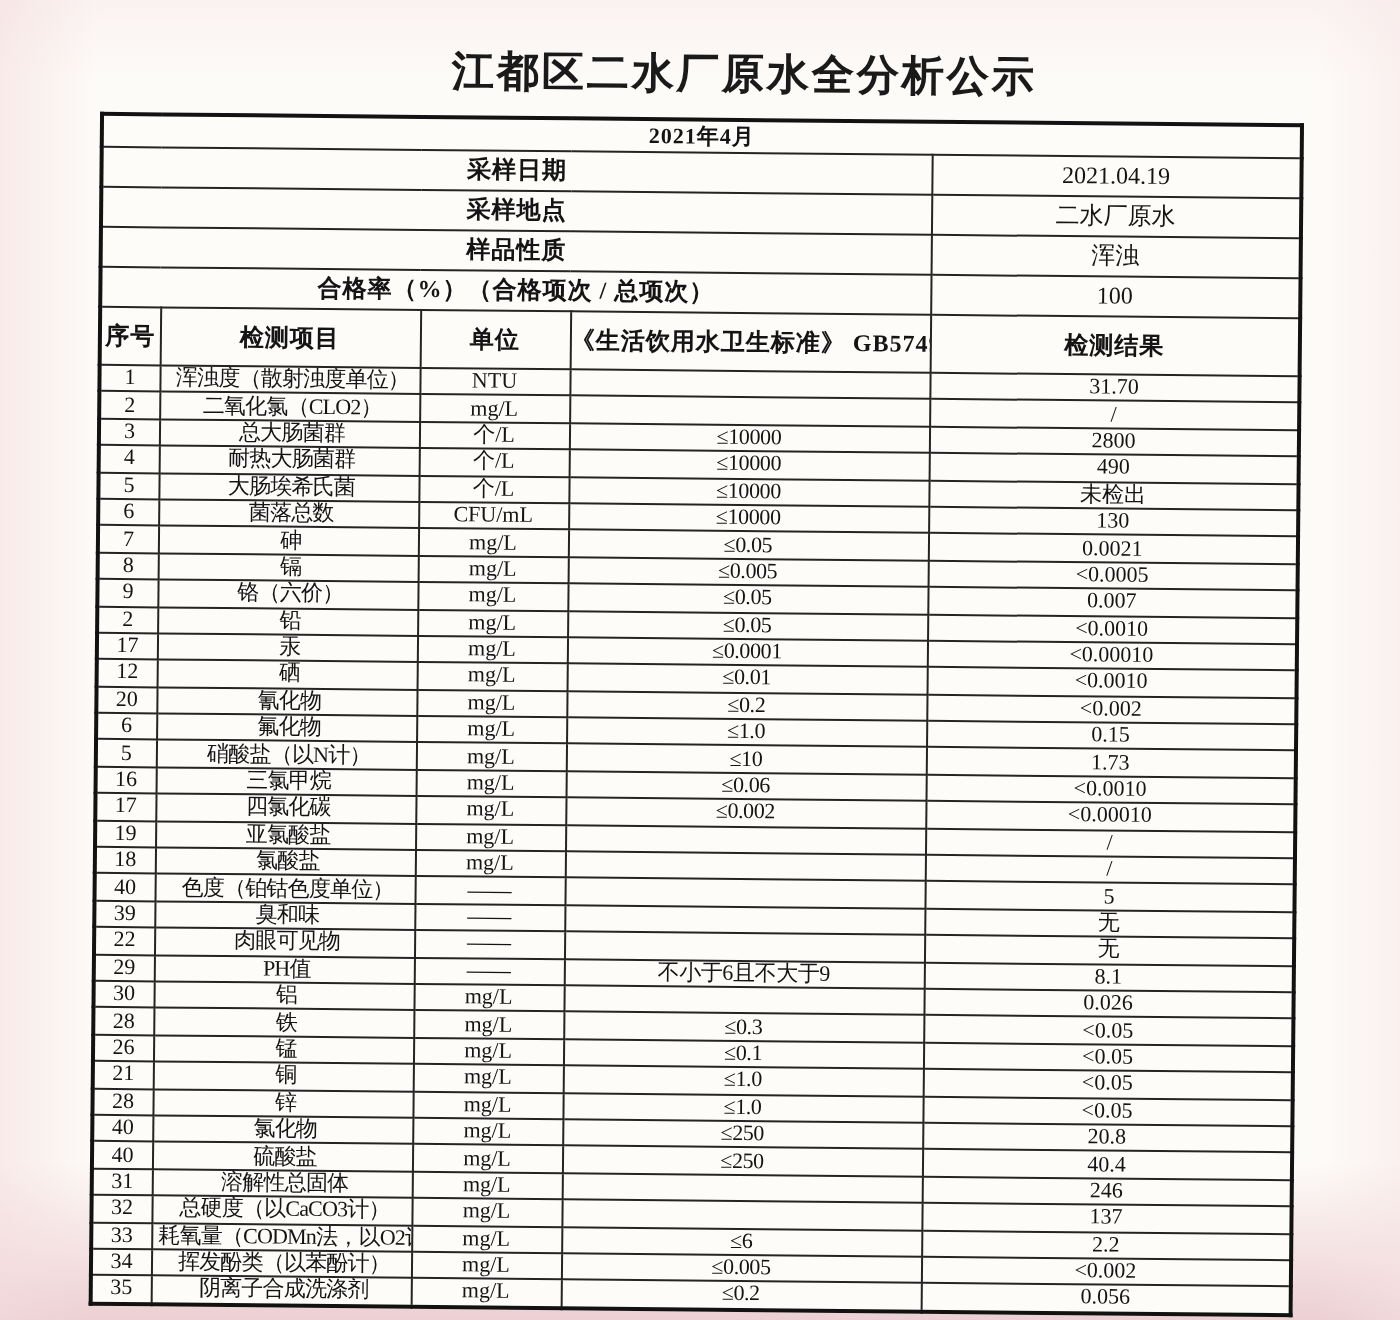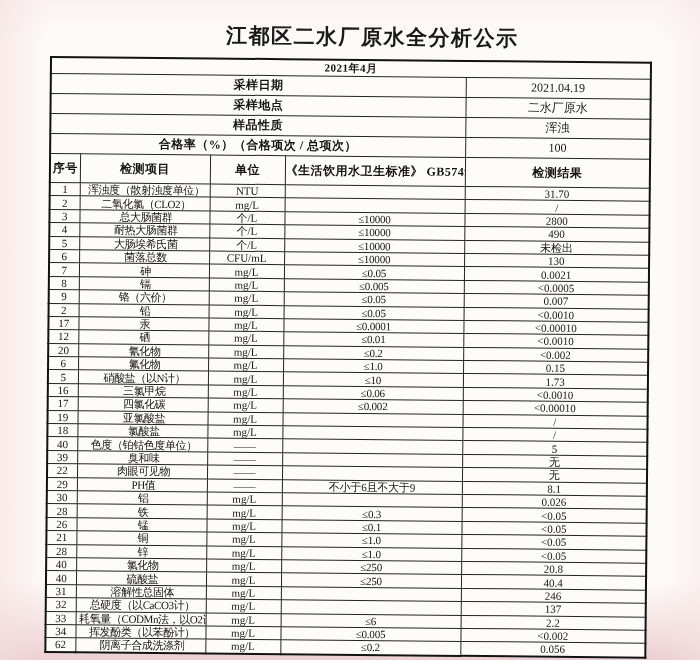--- a/index.html
+++ b/index.html
@@ -324,21 +324,21 @@
           <td class="c-res">2.2</td>
         </tr>
         <tr class="data-row">
           <td class="c-no">34</td>
           <td class="c-item">挥发酚类（以苯酚计）</td>
           <td class="c-unit">mg/L</td>
           <td class="c-std">≤0.005</td>
           <td class="c-res">&lt;0.002</td>
         </tr>
         <tr class="data-row">
-          <td class="c-no">62</td>
+          <td class="c-no">35</td>
           <td class="c-item">阴离子合成洗涤剂</td>
           <td class="c-unit">mg/L</td>
           <td class="c-std">≤0.2</td>
           <td class="c-res">0.056</td>
         </tr>
       </tbody>
   </table>
 
 </div>
 

